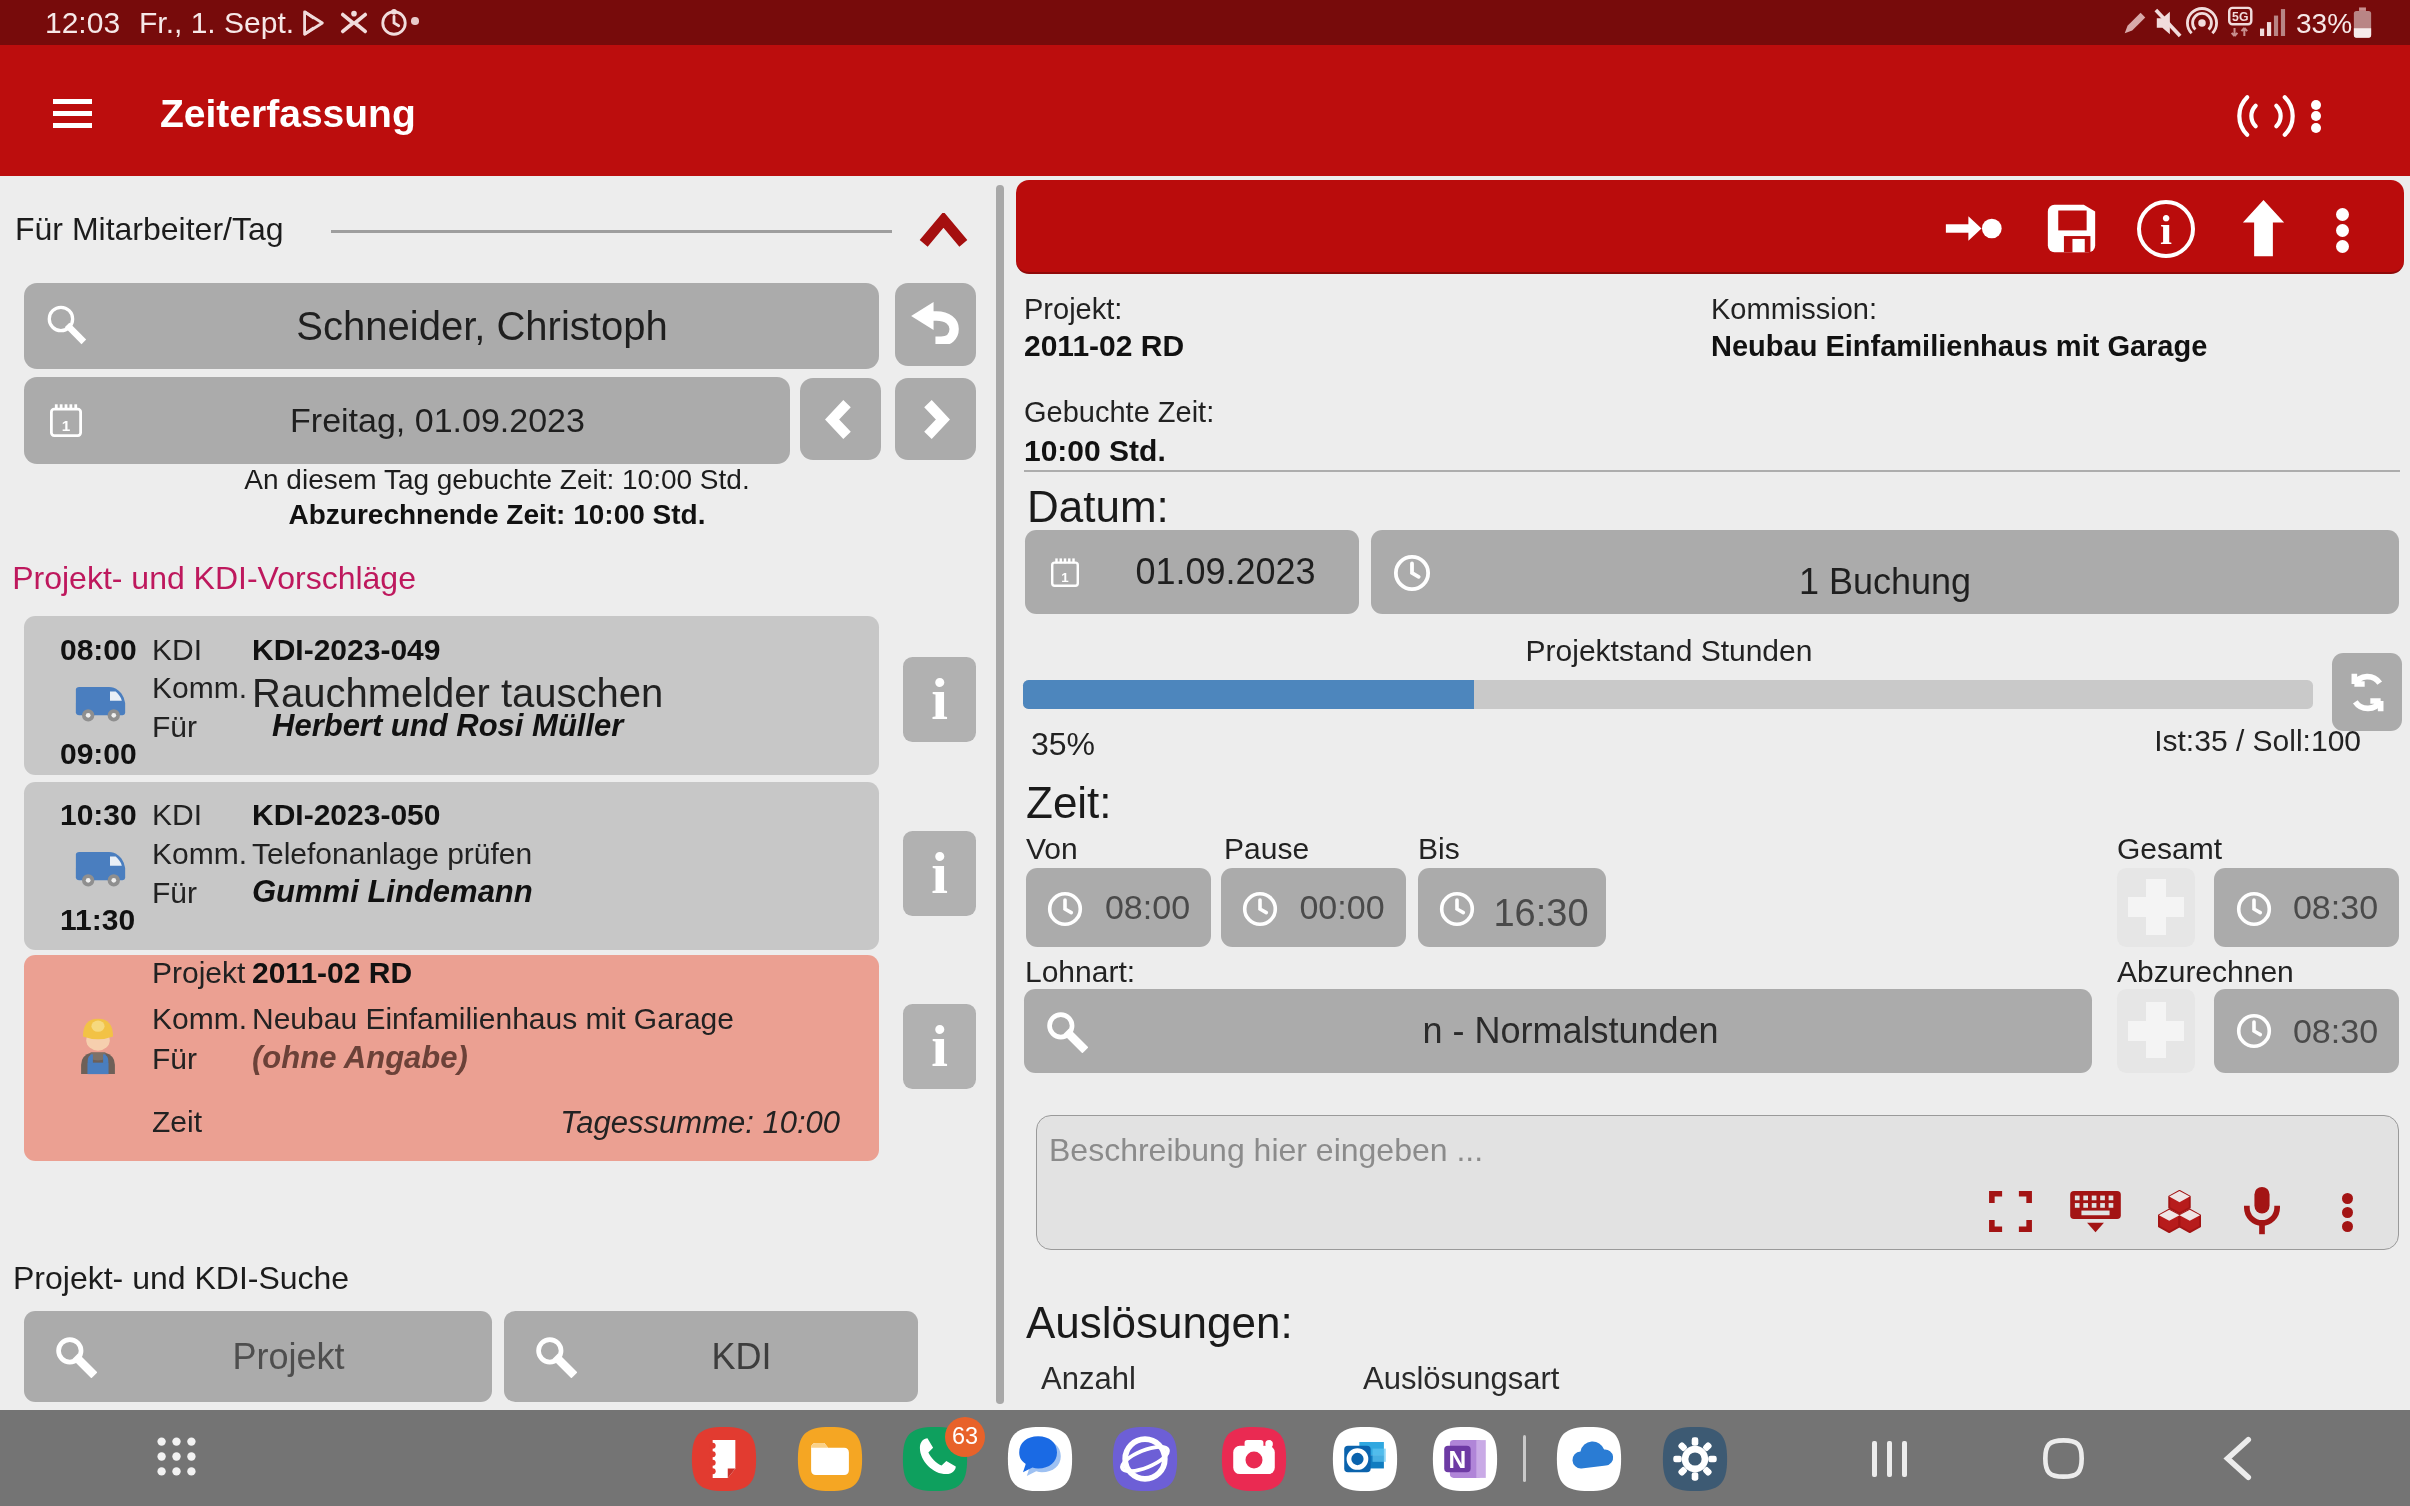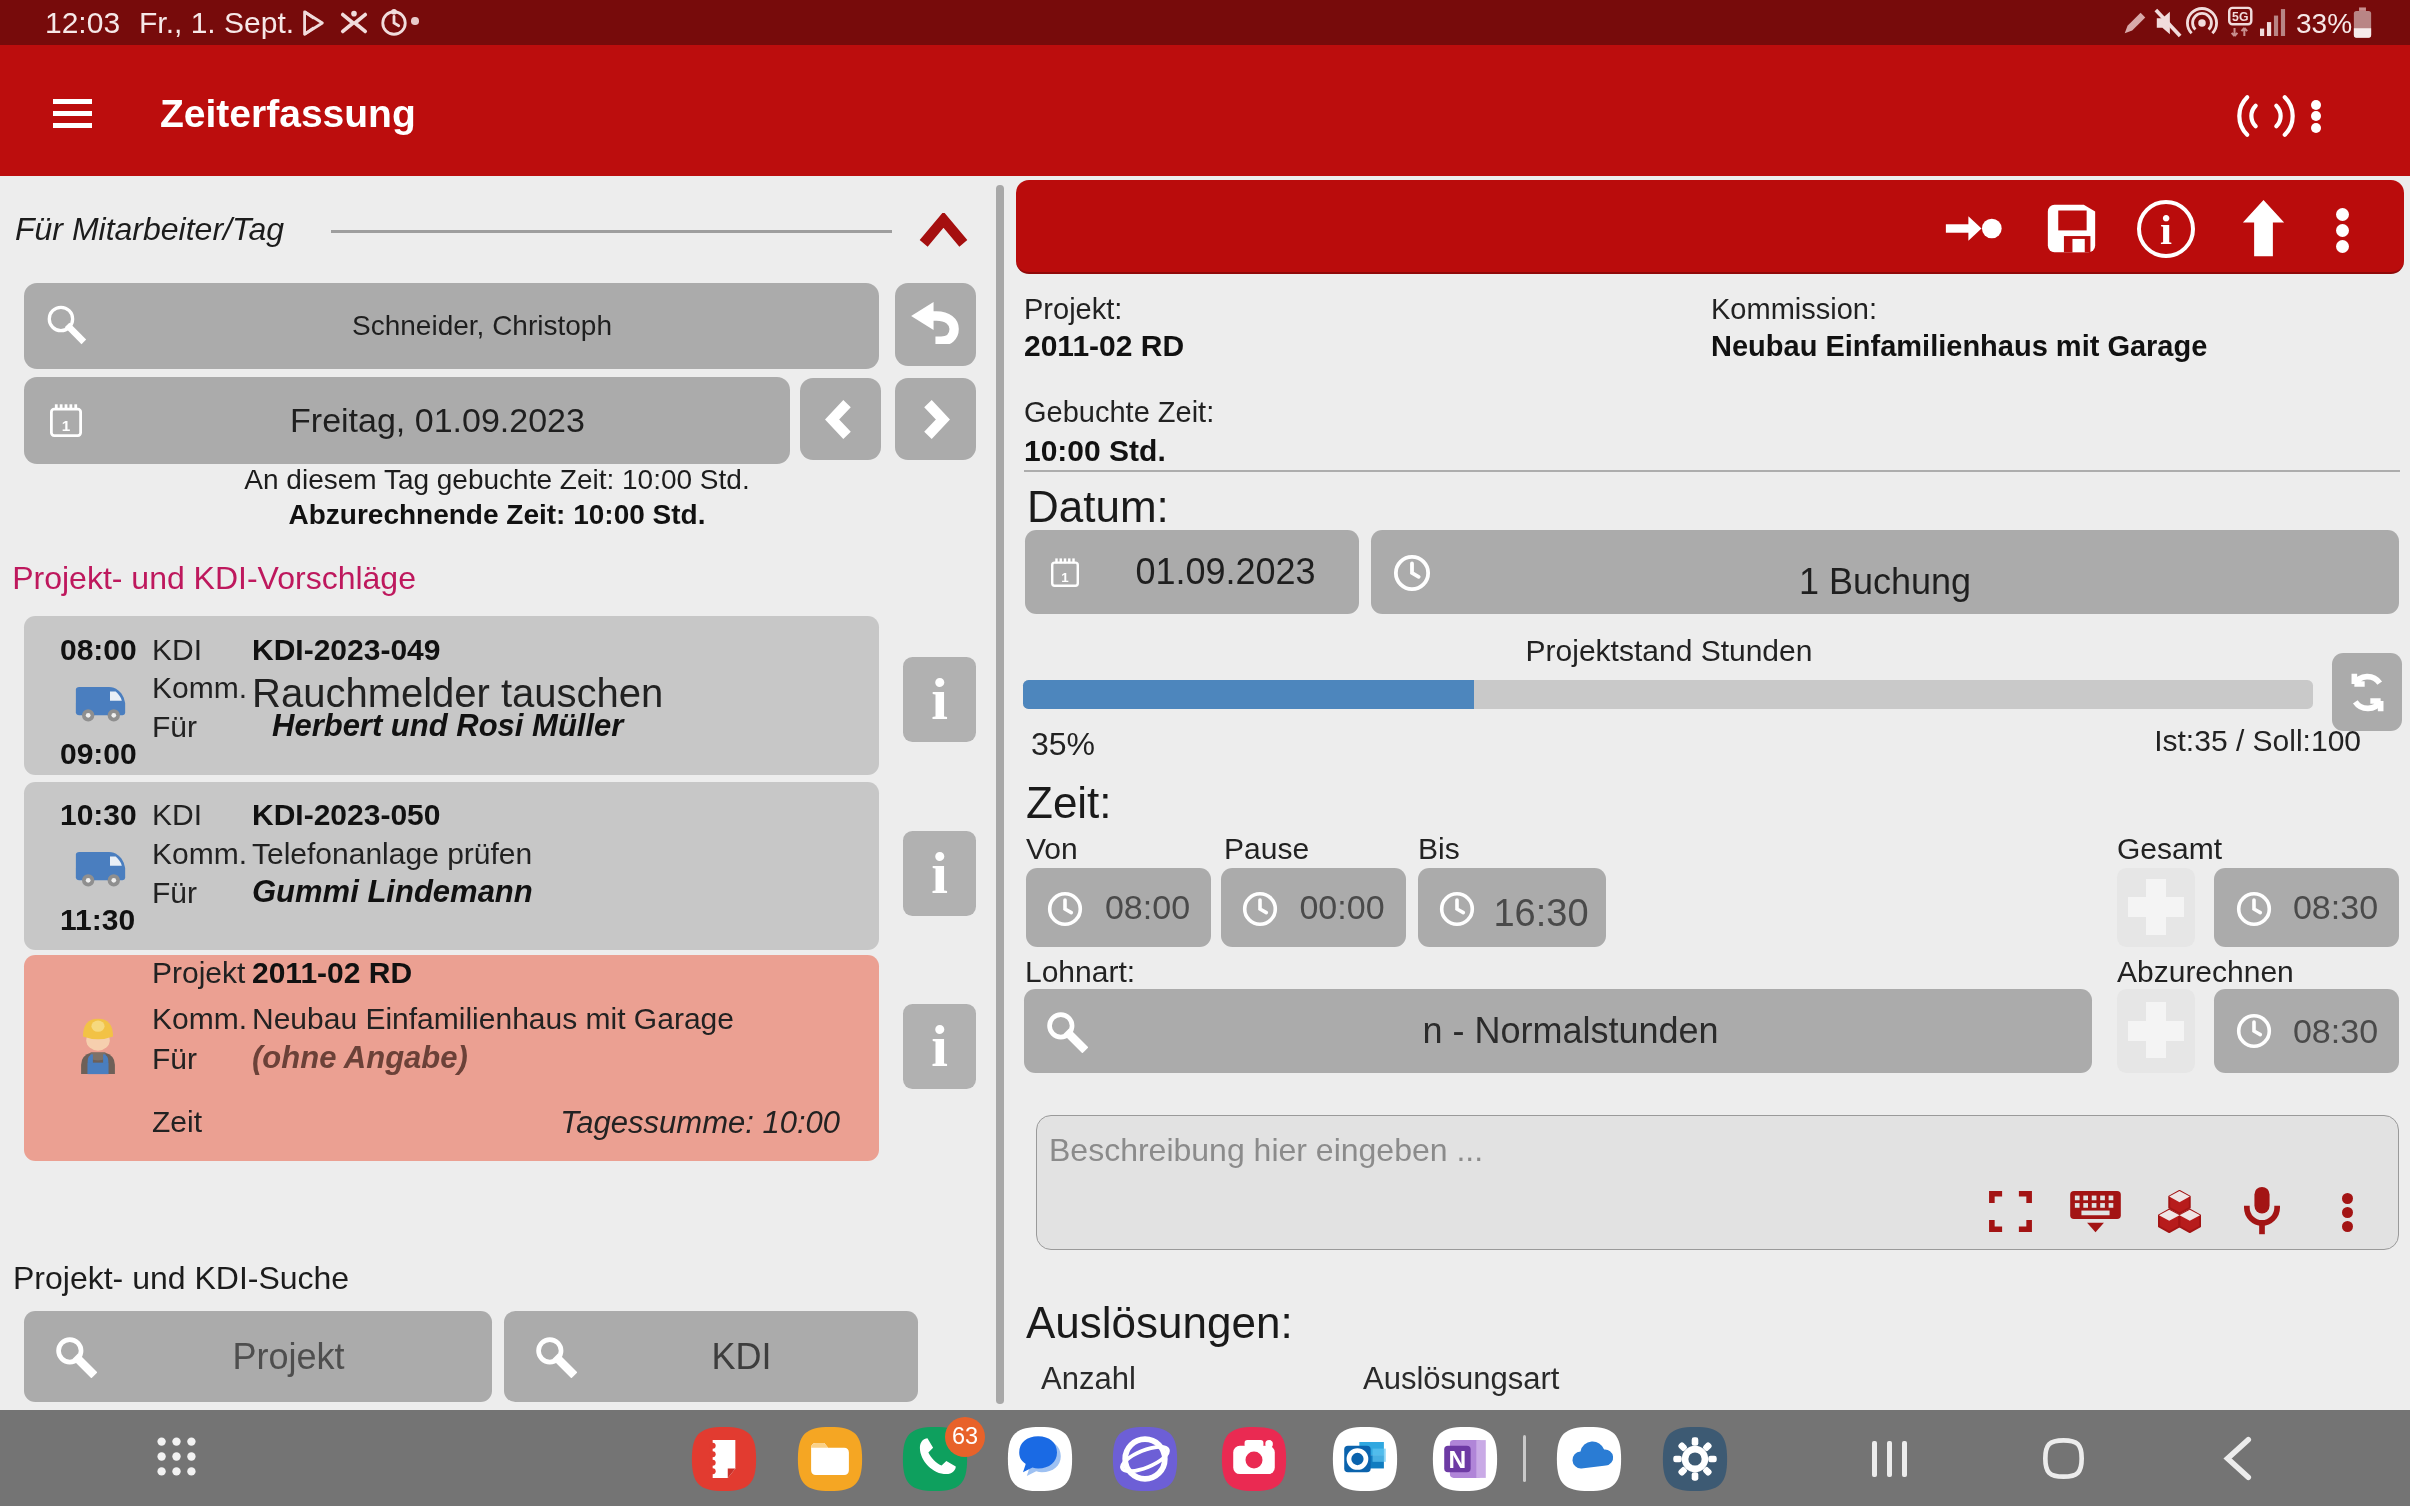--- a/index.html
+++ b/index.html
@@ -86,32 +86,32 @@
       <path d="M44 22 A15.5 15.5 0 0 1 44 44"></path>
       <path d="M53 13 A28 28 0 0 1 53 53"></path>
     </g>
   </svg>
 
   <div class="abs" style="left:2311px;top:55px;width:10.4px;height:10.4px;border-radius:5.6px;background:#fff;"></div>
   <div class="abs" style="left:2311px;top:66px;width:10.4px;height:10.4px;border-radius:5.6px;background:#fff;"></div>
   <div class="abs" style="left:2311px;top:78px;width:10.4px;height:10.4px;border-radius:5.6px;background:#fff;"></div>
 </div>
 
-<div class="abs" style="left:15px;top:211px;font-size:32px;color:#1c1c1c;font-style:italic;">Für Mitarbeiter/Tag</div>
+<div class="abs" style="left:15px;top:211px;font-size:32px;color:#1c1c1c;">Für Mitarbeiter/Tag</div>
 <div class="abs" style="left:331px;top:230px;width:561px;height:2.8px;background:#9e9e9e;"></div>
 <svg class="abs" style="left:918px;top:213px;" width="51" height="38" viewBox="0 0 54 40">
   <path d="M6 32 L27 7 L48 32" fill="none" stroke="#a50f0f" stroke-width="11"></path>
 </svg>
 
 <div class="abs field" style="left:23.5px;top:283px;width:855px;height:86px;border-radius:13px;"></div>
 <svg class="abs" style="left:46px;top:304px;" width="43" height="43" viewBox="0 0 46 46">
   <circle cx="16" cy="16" r="12.5" fill="none" stroke="#fff" stroke-width="3.5"></circle>
   <path d="M25 25 L38 38" stroke="#fff" stroke-width="7" stroke-linecap="square"></path>
 </svg>
-<div class="abs ctr" style="left:85px;top:283px;width:794px;height:86px;font-size:28px;color:#1f1f1f;">Schneider, Christoph</div>
+<div class="abs ctr" style="left:85px;top:283px;width:794px;height:86px;font-size:40px;color:#1f1f1f;">Schneider, Christoph</div>
 <div class="abs field" style="left:895px;top:283px;width:81px;height:83px;border-radius:13px;"></div>
 <svg class="abs" style="left:910px;top:301px;" width="49" height="43" viewBox="0 0 52 46">
   <path d="M1 16 L25 1 V31 Z" fill="#fff"></path>
   <path d="M19 16 H28 C40 16 47 22 47 30 C47 38 41 43 33 43 H27" fill="none" stroke="#fff" stroke-width="10"></path>
 </svg>
 
 <div class="abs field" style="left:23.5px;top:377px;width:766px;height:87px;border-radius:13px;"></div>
 <svg class="abs" style="left:50px;top:403px;" width="32" height="36" viewBox="0 0 46 50">
   <rect x="2" y="8" width="42" height="38" rx="4" fill="none" stroke="#fff" stroke-width="4"></rect>
   <rect x="7" y="1" width="4" height="8" fill="#fff"></rect>

